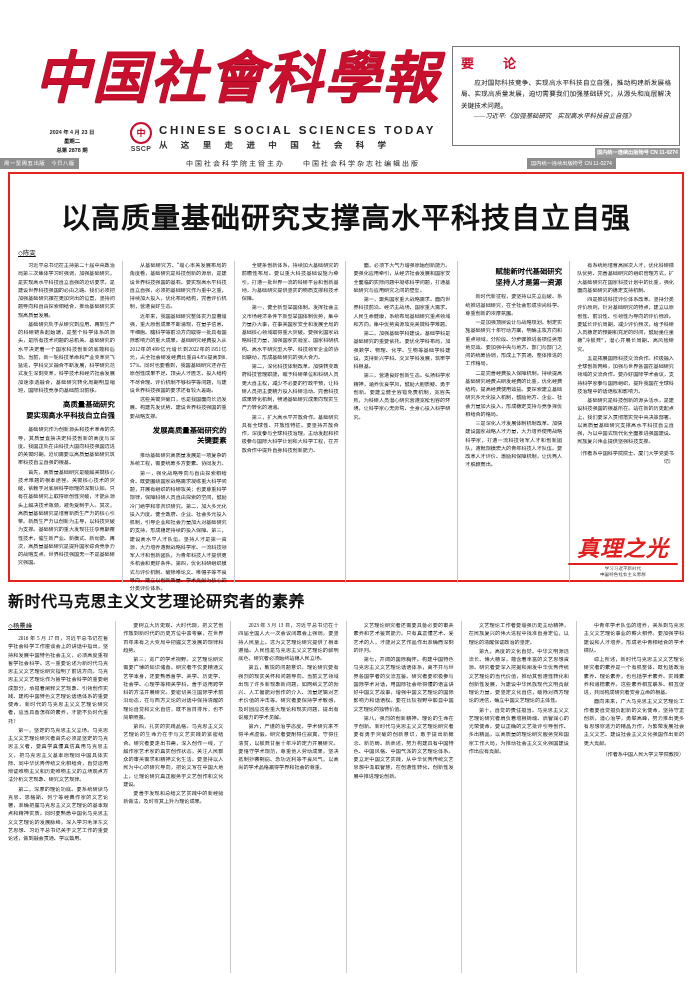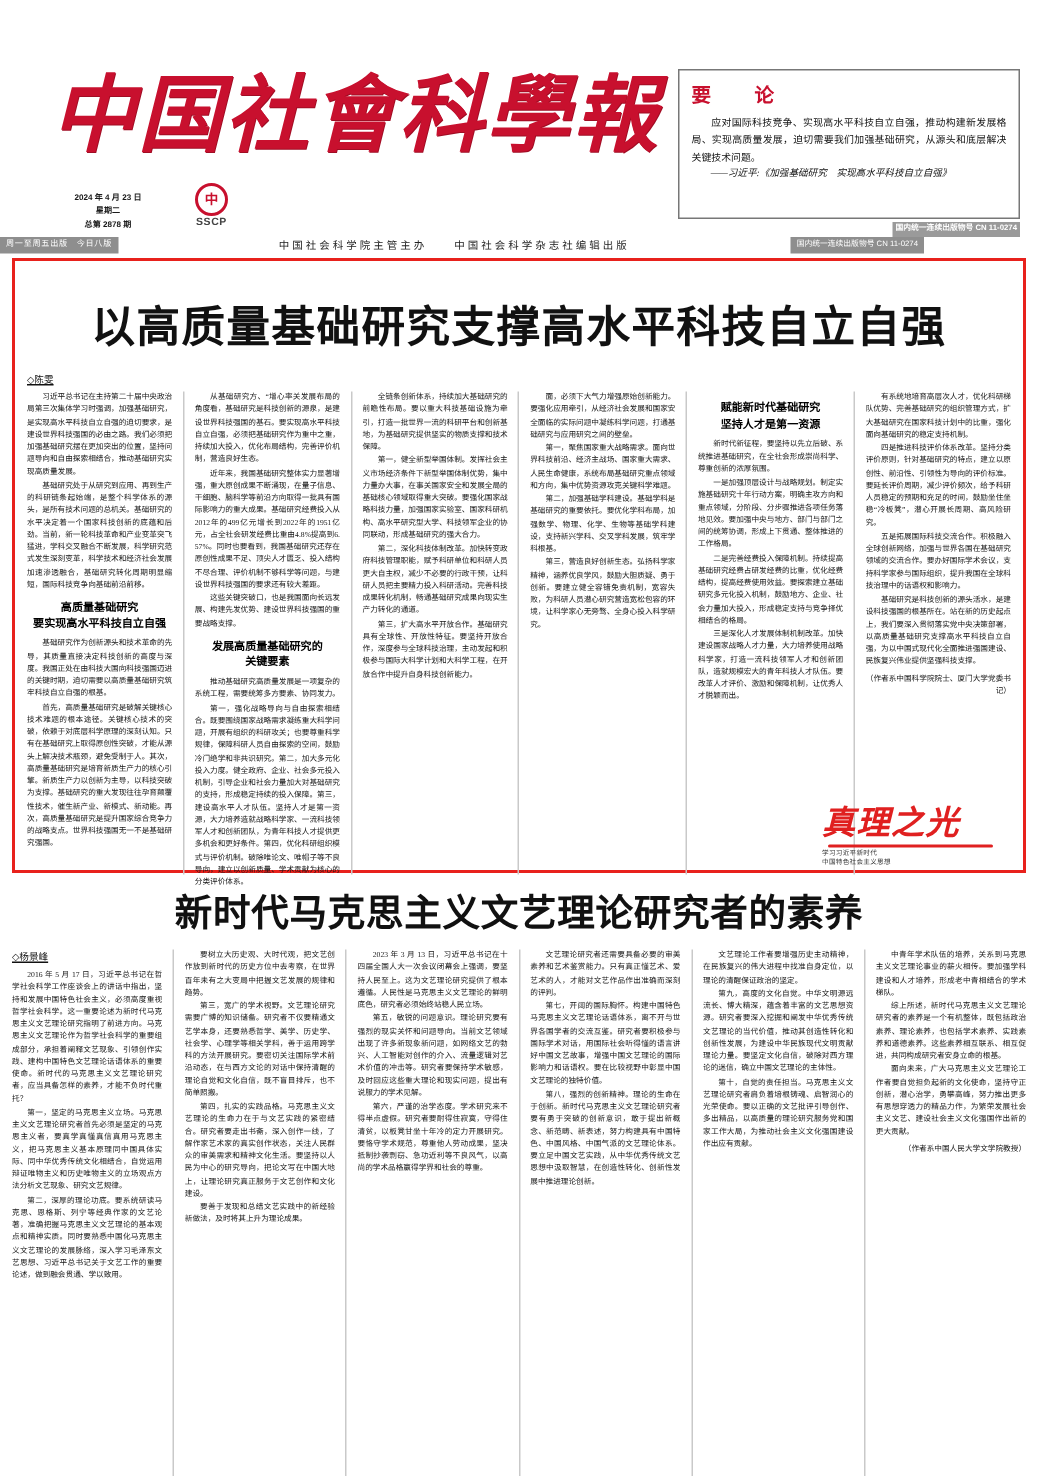--- a/index.html
+++ b/index.html
@@ -115,44 +115,44 @@
   }
   .col { flex: 1; position: relative; }
   .col + .col { border-left: 1px solid #c9c9c9; padding-left: 7px; }
   .ptext {
     font-size: 5.1px; line-height: 1.62; color: #151515;
     text-align: justify; text-indent: 2em;
     word-break: break-all;
   }
   .ptext + .ptext { margin-top: 1px; }
   .subhead {
-    text-align: center; font-weight: 700; font-size: 7.4px;
+    text-align: right; font-weight: 700; font-size: 7.4px;
     line-height: 1.45; color: #000; margin: 6px 0 4px;
     font-family: "Liberation Sans", sans-serif;
   }
   .sig { font-size: 5.1px; text-align: right; line-height: 1.6; margin-top: 3px; color: #151515; }
 
   
   .zhenli {
-    position: absolute; right: 16px; bottom: 2px;
-    width: 118px; text-align: left;
+    position: absolute; right: 0; bottom: 2px;
+    width: 118px; text-align: center;
   }
   .zhenli-main {
     color: #e02020; font-weight: 700; font-size: 22px;
     letter-spacing: 1px; font-family: "Liberation Serif", serif;
     font-style: italic;
   }
   .zhenli-rule { height: 2px; background: #e02020; margin: 1px 4px 1px; border-radius: 1px; }
   .zhenli-sub { font-size: 4.4px; color: #333; line-height: 1.4; letter-spacing: 0.2px; }
 
   
   .lower { position: absolute; left: 8px; top: 588px; width: 676px; height: 392px; }
   .lower-headline {
-    text-align: center; font-family: "Liberation Sans", sans-serif;
-    font-weight: 700; font-size: 25px; color: #111; letter-spacing: 0.5px;
+    font-family: "Liberation Sans", sans-serif;
+    font-weight: 700; font-size: 16px; color: #111; letter-spacing: 0.5px;
     margin-bottom: 9px; white-space: nowrap;
   }
   .lower-cols { display: flex; gap: 7px; height: 352px; }
   .lower-cols .col + .col { border-left: 1px solid #c9c9c9; padding-left: 7px; }
 
   
   .promo {
     position: absolute; right: 0; bottom: 4px;
     width: 258px; height: 48px;
     background: #cf1b22; border: 1px solid #b01318;
@@ -187,20 +187,24 @@
       <div>2024 年 4 月 23 日</div>
       <div>星期二</div>
       <div>总第 2878 期</div>
     </div>
 
     <div class="sscp-wrap">
       <div class="sscp-seal">
         <div class="sscp-circle">中</div>
         <div class="sscp-txt">SSCP</div>
       </div>
+      <div class="en-block">
+        <div class="en-title">CHINESE SOCIAL SCIENCES TODAY</div>
+        <div class="cn-slogan">从 这 里 走 进 中 国 社 会 科 学</div>
+      </div>
     </div>
 
     <div class="issn-block">
       <div>邮发代号:1-287</div>
       <div>国外发行代号:D883</div>
       <div class="hl">国内统一连续出版物号 CN 11-0274</div>
     </div>
 
     <div class="nav-strip">
       <div class="nav-left">周一至周五出版　今日八版</div>

